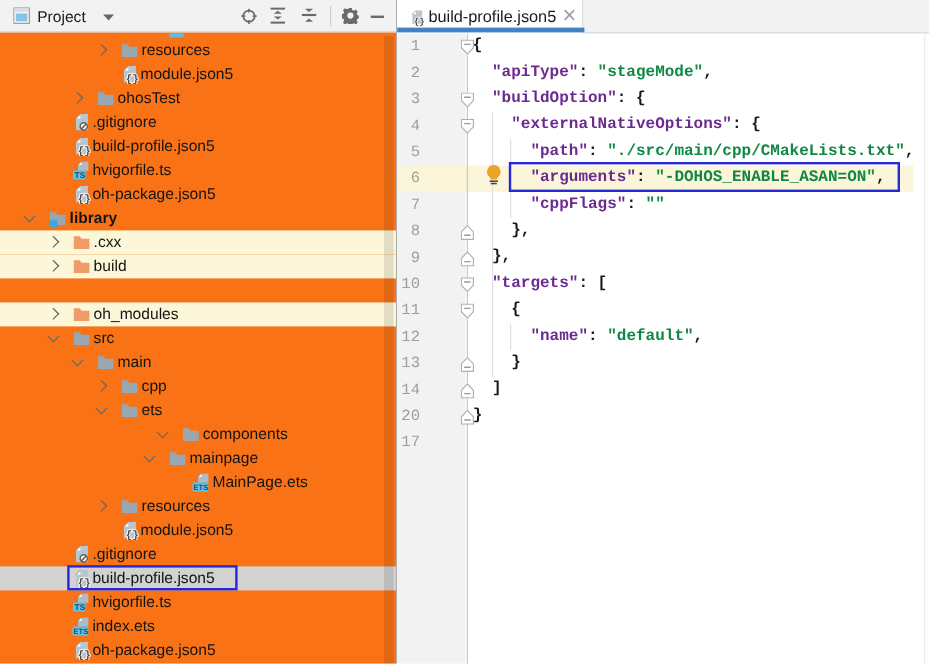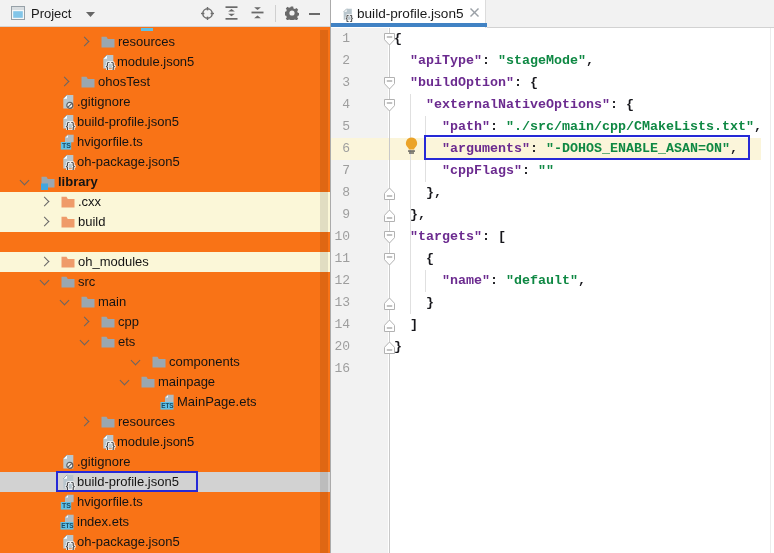--- a/index.html
+++ b/index.html
@@ -374,21 +374,21 @@
 <div class="ln" style="top:138px">6</div>
 <div class="ln" style="top:160px">7</div>
 <div class="ln" style="top:182px">8</div>
 <div class="ln" style="top:204px">9</div>
 <div class="ln" style="top:226px">10</div>
 <div class="ln" style="top:248px">11</div>
 <div class="ln" style="top:270px">12</div>
 <div class="ln" style="top:292px">13</div>
 <div class="ln" style="top:314px">14</div>
 <div class="ln" style="top:336px">20</div>
-<div class="ln" style="top:358px">16</div>
+<div class="ln" style="top:358px">17</div>
 <svg class="fm" style="top:33px" width="11" height="13" viewBox="0 0 11 13">
       <path d="M0.5 0.5h10v6.2L5.5 12 0.5 6.7z" fill="#fff" stroke="#b2b2b2"></path>
       <line x1="2.8" y1="4" x2="8.2" y2="4" stroke="#9a9a9a" stroke-width="1.2"></line>
     </svg>
     <svg class="fm" style="top:77px" width="11" height="13" viewBox="0 0 11 13">
       <path d="M0.5 0.5h10v6.2L5.5 12 0.5 6.7z" fill="#fff" stroke="#b2b2b2"></path>
       <line x1="2.8" y1="4" x2="8.2" y2="4" stroke="#9a9a9a" stroke-width="1.2"></line>
     </svg>
     <svg class="fm" style="top:99px" width="11" height="13" viewBox="0 0 11 13">
       <path d="M0.5 0.5h10v6.2L5.5 12 0.5 6.7z" fill="#fff" stroke="#b2b2b2"></path>

